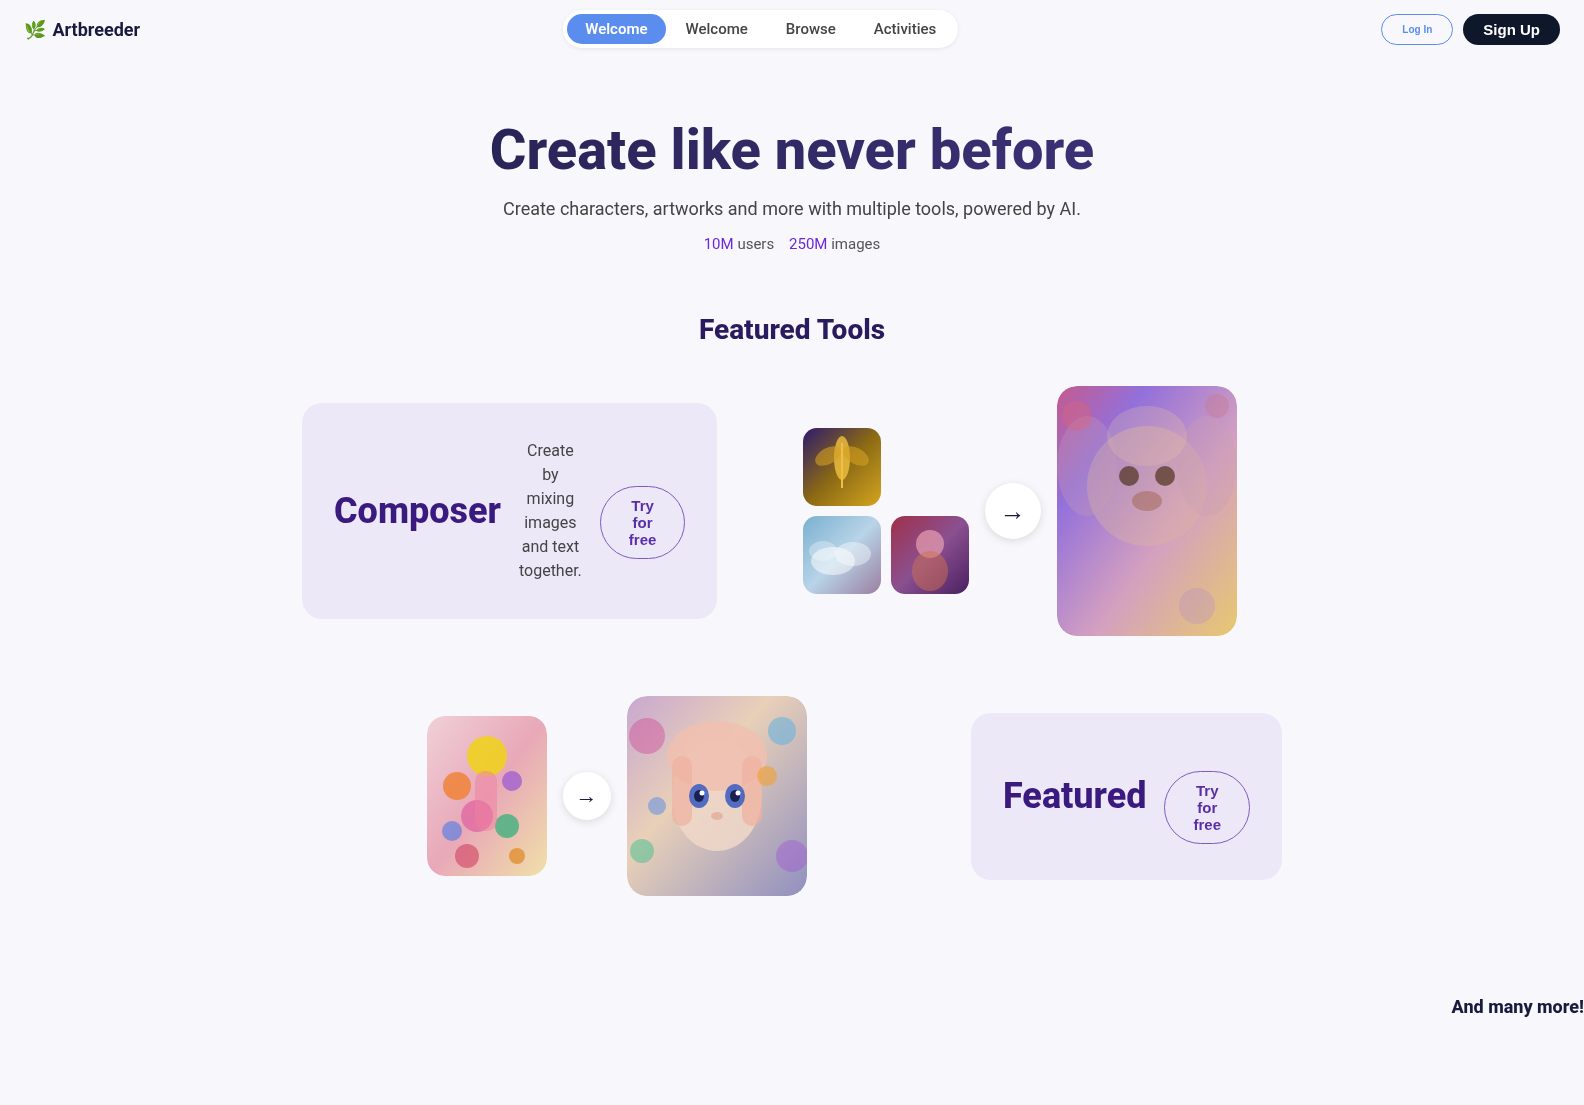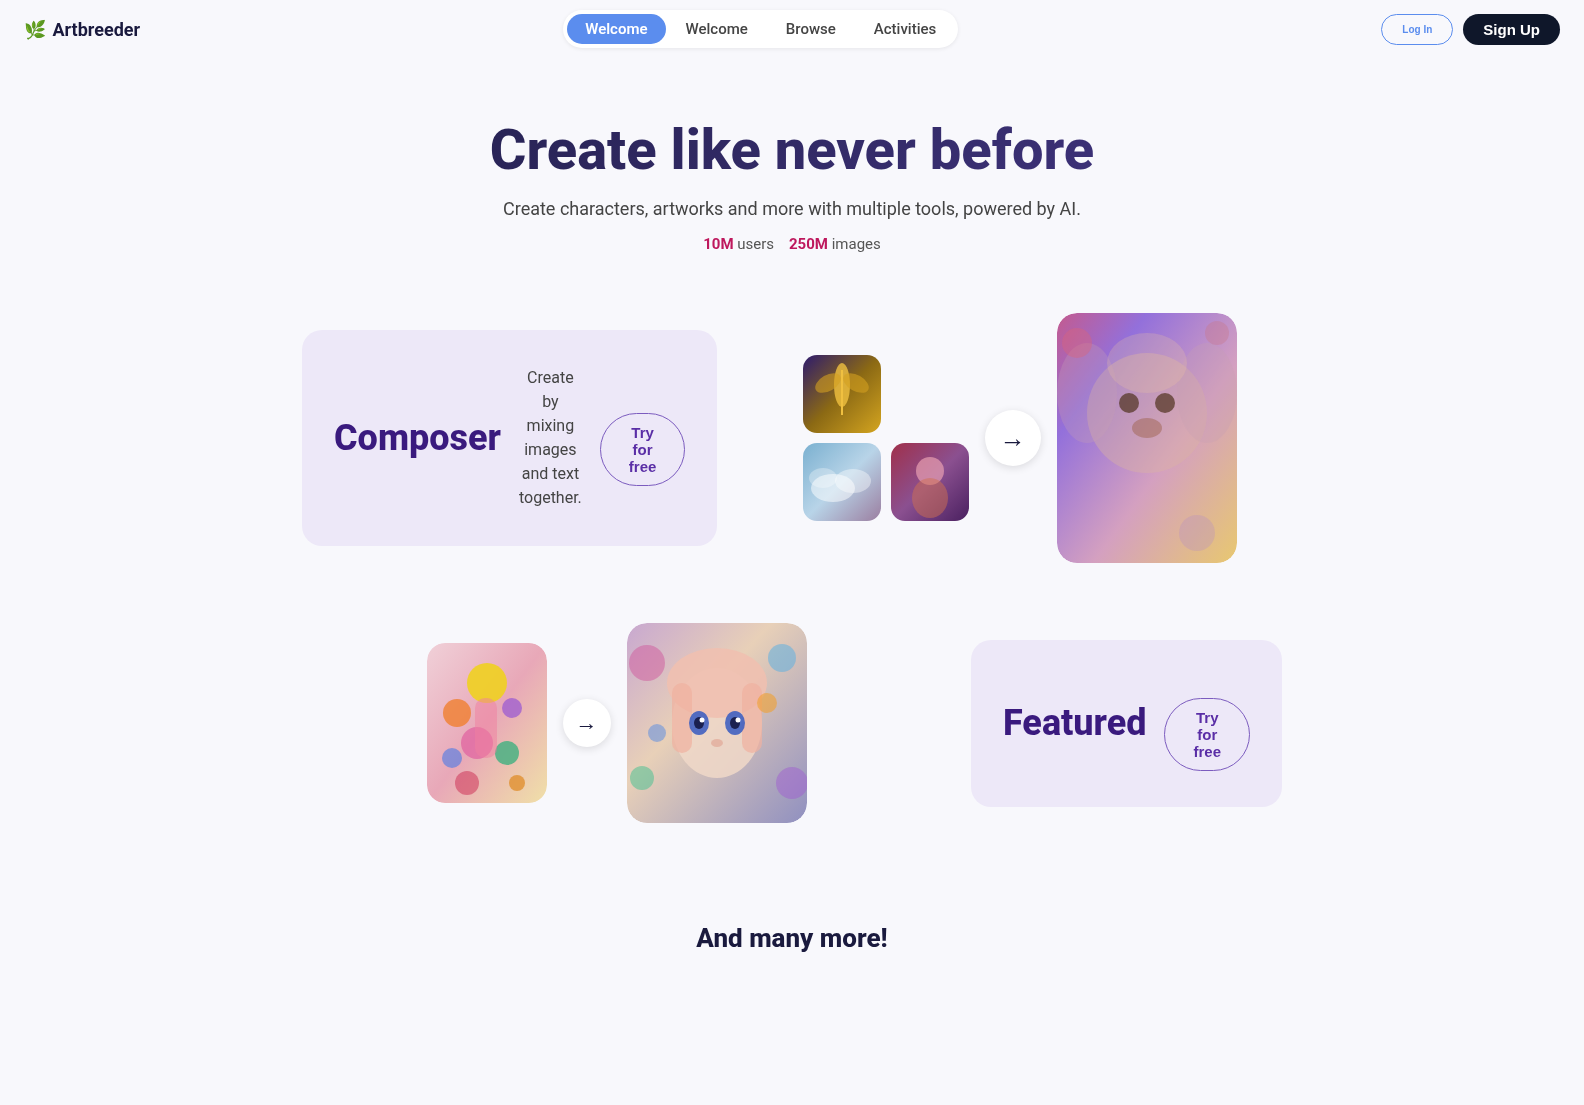--- a/index.html
+++ b/index.html
@@ -96,22 +96,22 @@
       font-size: 18px;
       color: #444;
       margin-top: 16px;
     }
     .hero-stats {
       margin-top: 16px;
       font-size: 15px;
       color: #555;
     }
     .hero-stats strong {
-      font-weight: 700;
-      color: #be185d;
+      font-weight: 400;
+      color: #6d28d9;
     }
 
     
     .section-title {
       text-align: center;
       font-size: 28px;
       font-weight: 800;
       color: #2a1a5e;
       margin-bottom: 40px;
     }
@@ -217,23 +217,23 @@
     .collager-output {
       width: 180px;
       height: 200px;
       border-radius: 20px;
       overflow: hidden;
       flex-shrink: 0;
     }
 
     
     .footer-teaser {
-      text-align: center;
+      text-align: right;
       padding: 20px 0 40px;
-      font-size: 26px;
+      font-size: 18px;
       font-weight: 800;
       color: #1a1a3e;
     }
   </style>
 </head>
 <body>
 
 <nav>
   <div class="nav-logo">
     <span>🌿</span>
@@ -257,20 +257,21 @@
   <p class="hero-stats">
     <strong>10M</strong>
     <span>users</span>
     &nbsp;&nbsp;
     <strong>250M</strong>
     <span>images</span>
   </p>
 </section>
 
 <div class="tools-section">
+  <h2 class="section-title">Featured Tools</h2>
 
   <div class="tool-row">
     <div class="tool-card">
       <div class="tool-name">Composer</div>
       <div class="tool-desc">Create by mixing images and text together.</div>
       <button class="tool-btn">Try for free</button>
     </div>
 
     <div class="composer-visual">
 

